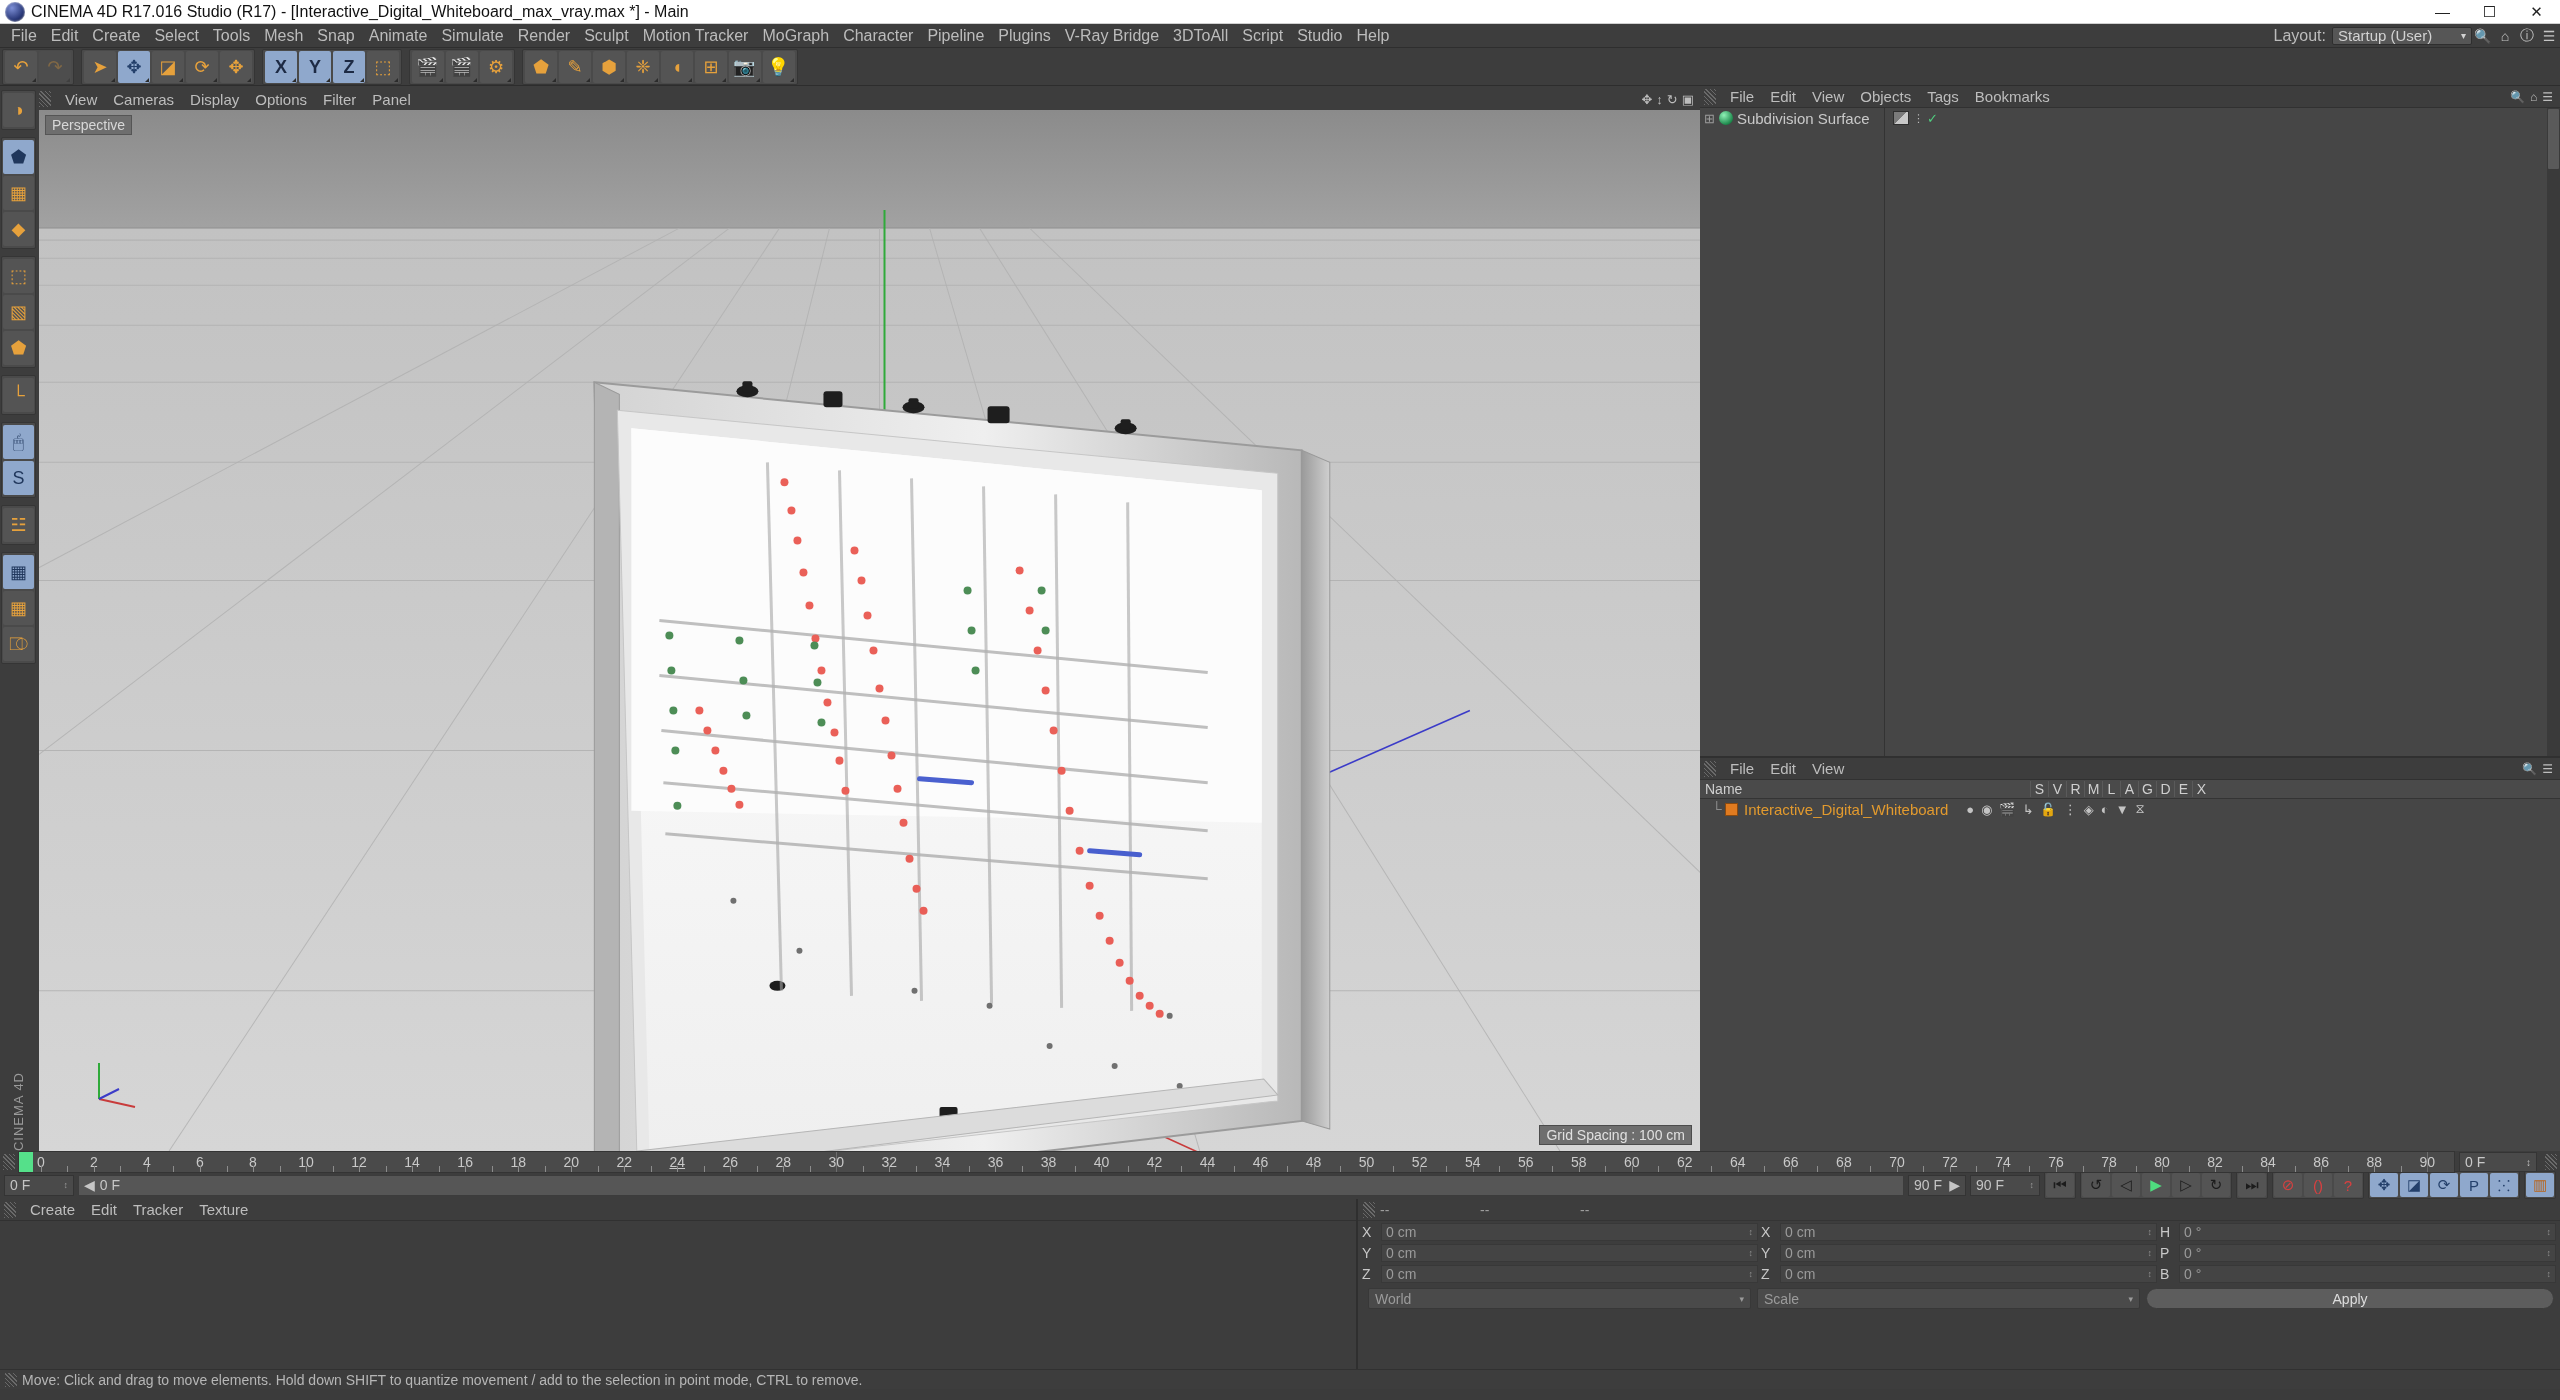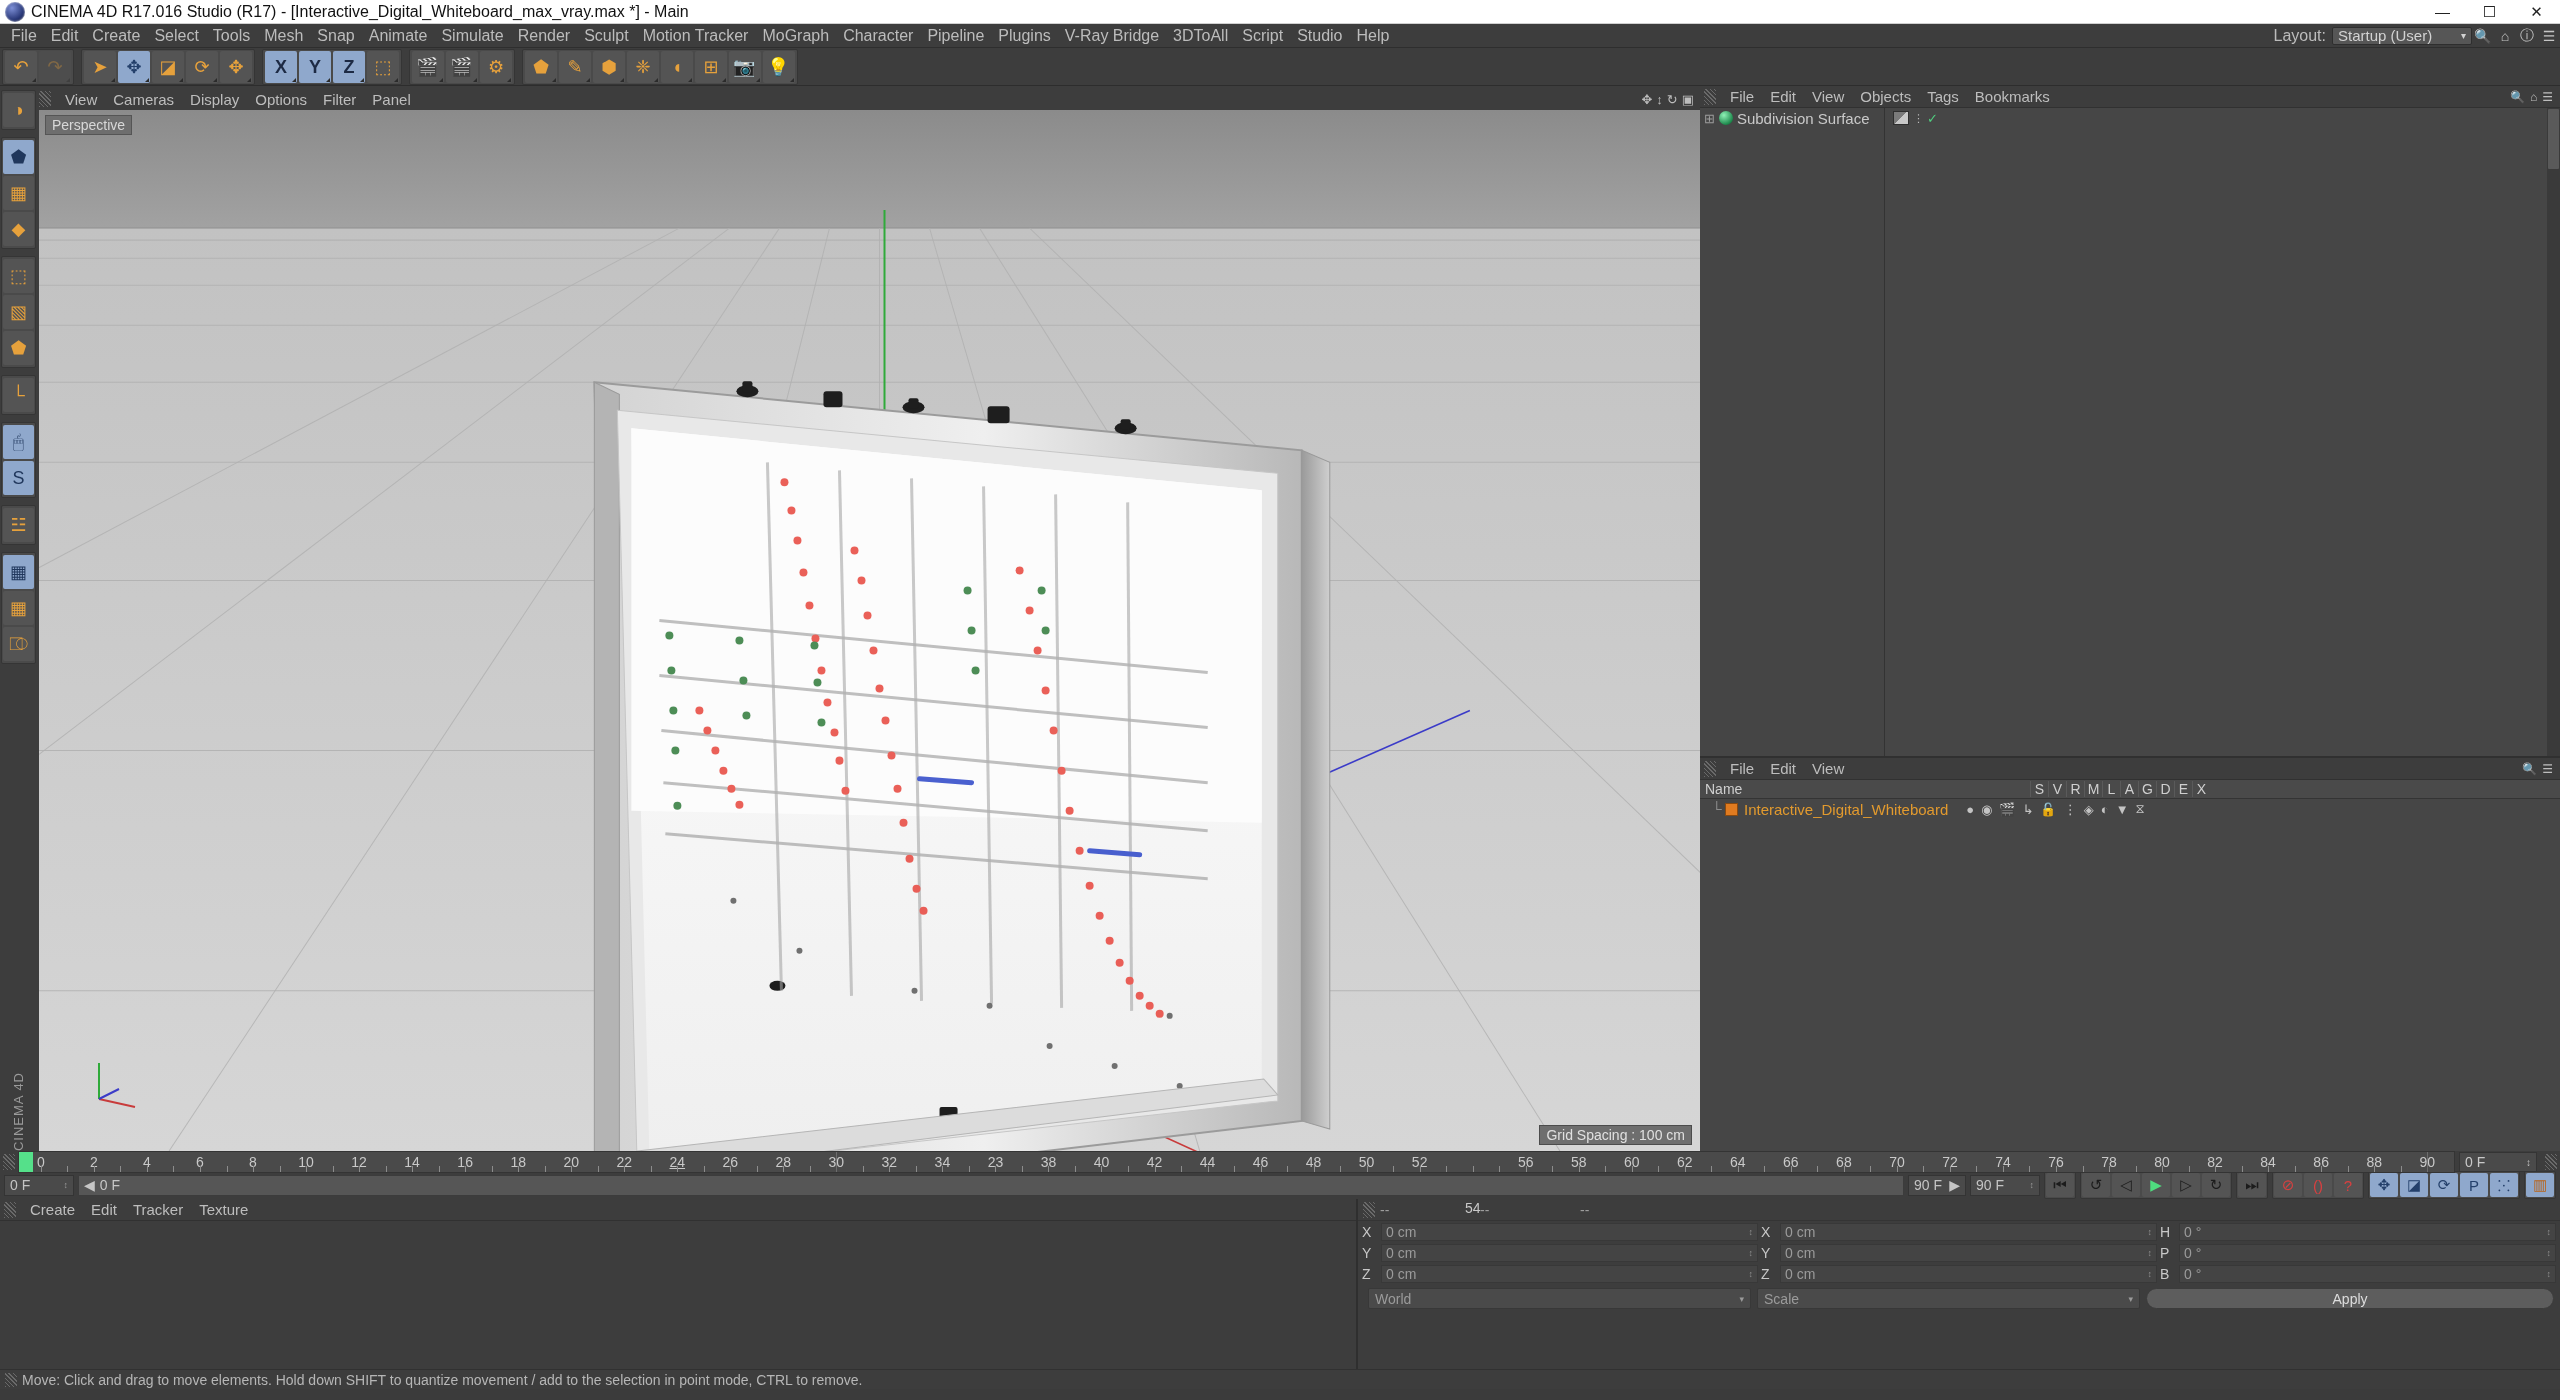--- a/index.html
+++ b/index.html
@@ -754,21 +754,21 @@
         <div class="mk" style="left: 32.4778%;"></div>
         <div class="tk" style="left: 33.5667%;">30</div>
         <div class="mk" style="left: 33.5667%;"></div>
         <div class="mk" style="left: 34.6556%;"></div>
         <div class="tk" style="left: 35.7444%;">32</div>
         <div class="mk" style="left: 35.7444%;"></div>
         <div class="mk" style="left: 36.8333%;"></div>
         <div class="tk" style="left: 37.9222%;">34</div>
         <div class="mk" style="left: 37.9222%;"></div>
         <div class="mk" style="left: 39.0111%;"></div>
-        <div class="tk" style="left: 40.1%;">23</div>
+        <div class="tk" style="left: 40.1%;">36</div>
         <div class="mk" style="left: 40.1%;"></div>
         <div class="mk" style="left: 41.1889%;"></div>
         <div class="tk" style="left: 42.2778%;">38</div>
         <div class="mk" style="left: 42.2778%;"></div>
         <div class="mk" style="left: 43.3667%;"></div>
         <div class="tk" style="left: 44.4556%;">40</div>
         <div class="mk" style="left: 44.4556%;"></div>
         <div class="mk" style="left: 45.5444%;"></div>
         <div class="tk" style="left: 46.6333%;">42</div>
         <div class="mk" style="left: 46.6333%;"></div>
@@ -781,21 +781,21 @@
         <div class="mk" style="left: 52.0778%;"></div>
         <div class="tk" style="left: 53.1667%;">48</div>
         <div class="mk" style="left: 53.1667%;"></div>
         <div class="mk" style="left: 54.2556%;"></div>
         <div class="tk" style="left: 55.3444%;">50</div>
         <div class="mk" style="left: 55.3444%;"></div>
         <div class="mk" style="left: 56.4333%;"></div>
         <div class="tk" style="left: 57.5222%; text-align: center;">52</div>
         <div class="mk" style="left: 57.5222%;"></div>
         <div class="mk" style="left: 58.6111%;"></div>
-        <div class="tk" style="left: 59.7%; margin-top: 46px;">54</div>
+        <div class="tk" style="left: 59.7%;">54</div>
         <div class="mk" style="left: 59.7%;"></div>
         <div class="mk" style="left: 60.7889%;"></div>
         <div class="tk" style="left: 61.8778%;">56</div>
         <div class="mk" style="left: 61.8778%;"></div>
         <div class="mk" style="left: 62.9667%;"></div>
         <div class="tk" style="left: 64.0556%;">58</div>
         <div class="mk" style="left: 64.0556%;"></div>
         <div class="mk" style="left: 65.1444%;"></div>
         <div class="tk" style="left: 66.2333%;">60</div>
         <div class="mk" style="left: 66.2333%;"></div>

